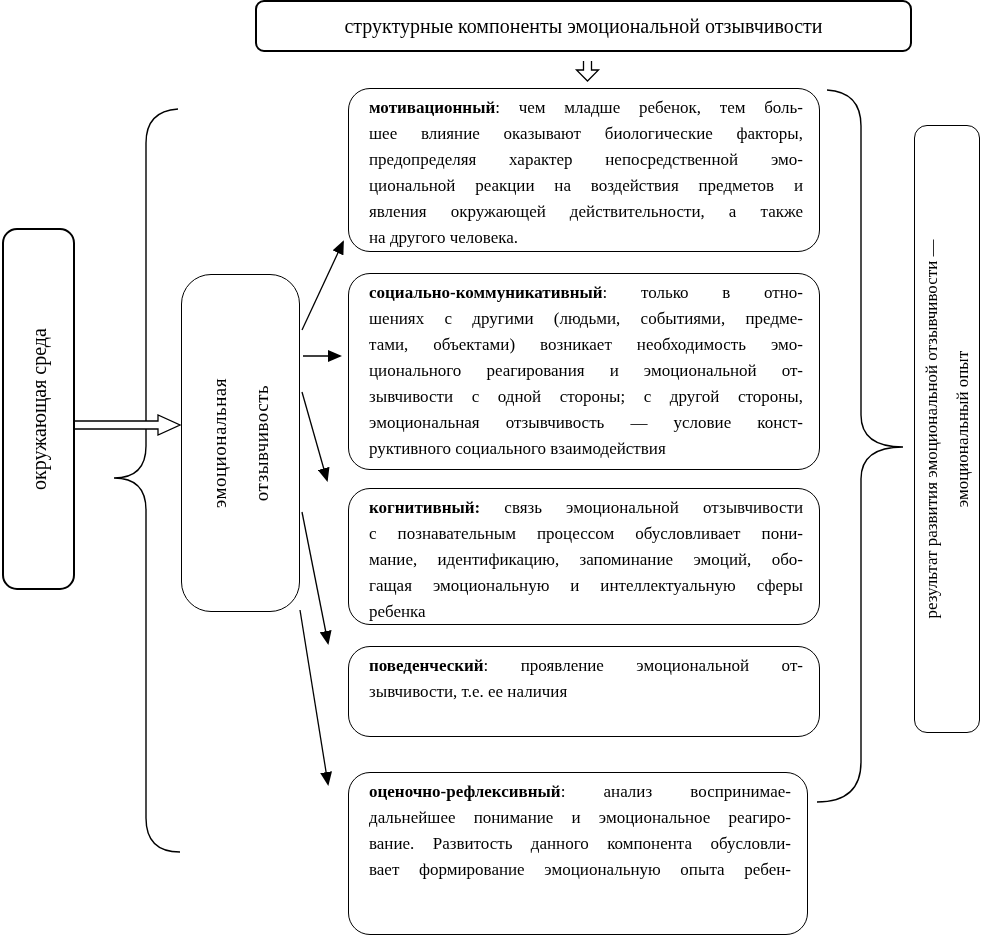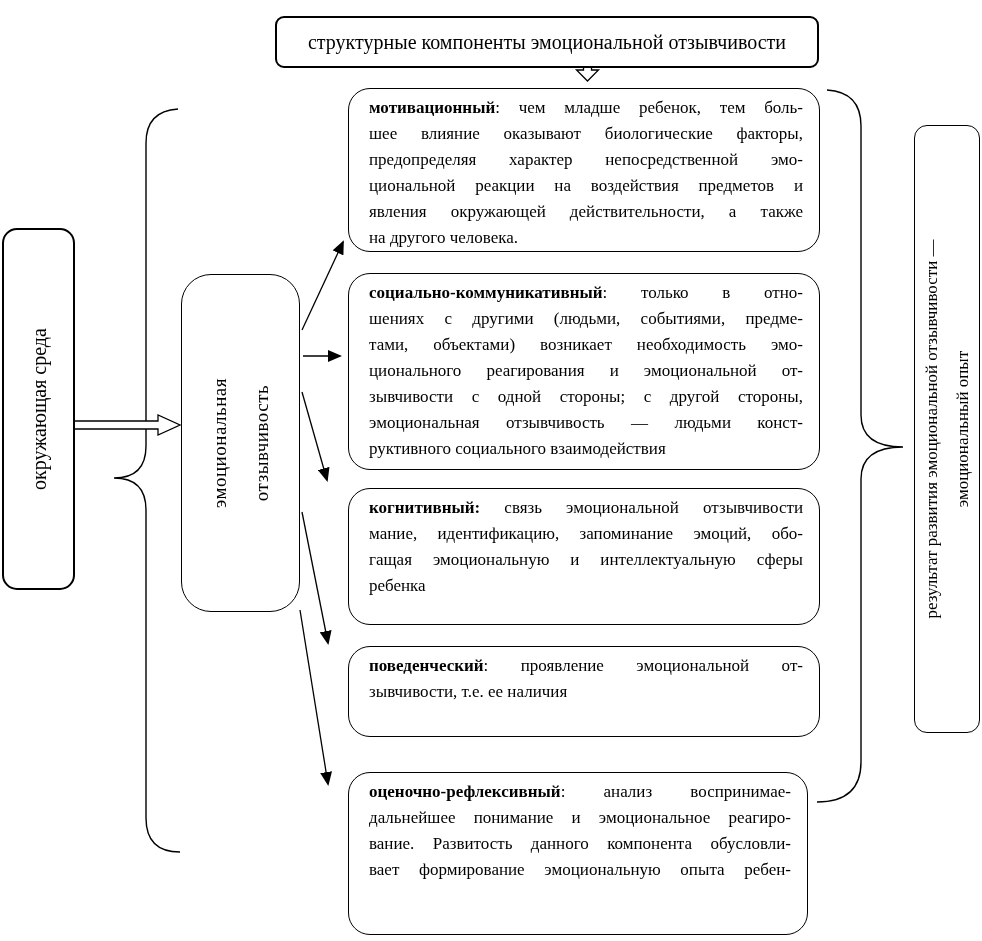--- a/index.html
+++ b/index.html
@@ -5,25 +5,24 @@
   * { margin:0; padding:0; box-sizing:border-box; }
   html,body { background:#ffffff; }
   .canvas {
     position:relative; width:982px; height:941px; background:#ffffff;
     font-family:"Liberation Serif", serif; color:#000;
     overflow:hidden;
   }
   .box { position:absolute; border:1.5px solid #000; background:#fff; }
 
   .title-box {
-    left:255px; top:16px; width:544px; height:52px;
+    left:255px; top:0; width:657px; height:52px;
     border-width:2px; border-radius:9px;
     display:flex; align-items:center; justify-content:center;
     font-size:20px;
-    margin-left:20px;
   }
 
   .comp {
     left:348px; width:472px; border-radius:22px;
     padding:6px 16px 0 20px;
     font-size:17px; line-height:26px;
   }
   .comp .line { text-align:justify; text-align-last:justify; white-space:normal; }
   .comp .line.last { text-align-last:left; }
   .comp b { font-weight:bold;margin-top:21px; }
@@ -112,25 +111,26 @@
       <div class="line">циональной реакции на воздействия предметов и</div>
       <div class="line">явления окружающей действительности, а также</div>
       <div class="line last">на другого человека.</div>
     </div>
   <div class="box comp b2">
       <div class="line"><b>социально-коммуникативный</b>: только в отно-</div>
       <div class="line">шениях с другими (людьми, событиями, предме-</div>
       <div class="line">тами, объектами) возникает необходимость эмо-</div>
       <div class="line">ционального реагирования и эмоциональной от-</div>
       <div class="line">зывчивости с одной стороны; с другой стороны,</div>
-      <div class="line">эмоциональная отзывчивость — людьми конст-</div>
+      <div class="line">эмоциональная отзывчивость — условие конст-</div>
       <div class="line last">руктивного социального взаимодействия</div>
     </div>
   <div class="box comp b3">
       <div class="line"><b>когнитивный:</b> связь эмоциональной отзывчивости</div>
+      <div class="line">с познавательным процессом обусловливает пони-</div>
       <div class="line">мание, идентификацию, запоминание эмоций, обо-</div>
       <div class="line">гащая эмоциональную и интеллектуальную сферы</div>
       <div class="line last">ребенка</div>
     </div>
   <div class="box comp b4">
       <div class="line"><b>поведенческий</b>: проявление эмоциональной от-</div>
       <div class="line last">зывчивости, т.е. ее наличия</div>
     </div>
   <div class="box comp b5">
       <div class="line"><b>оценочно-рефлексивный</b>: анализ воспринимае-</div>

